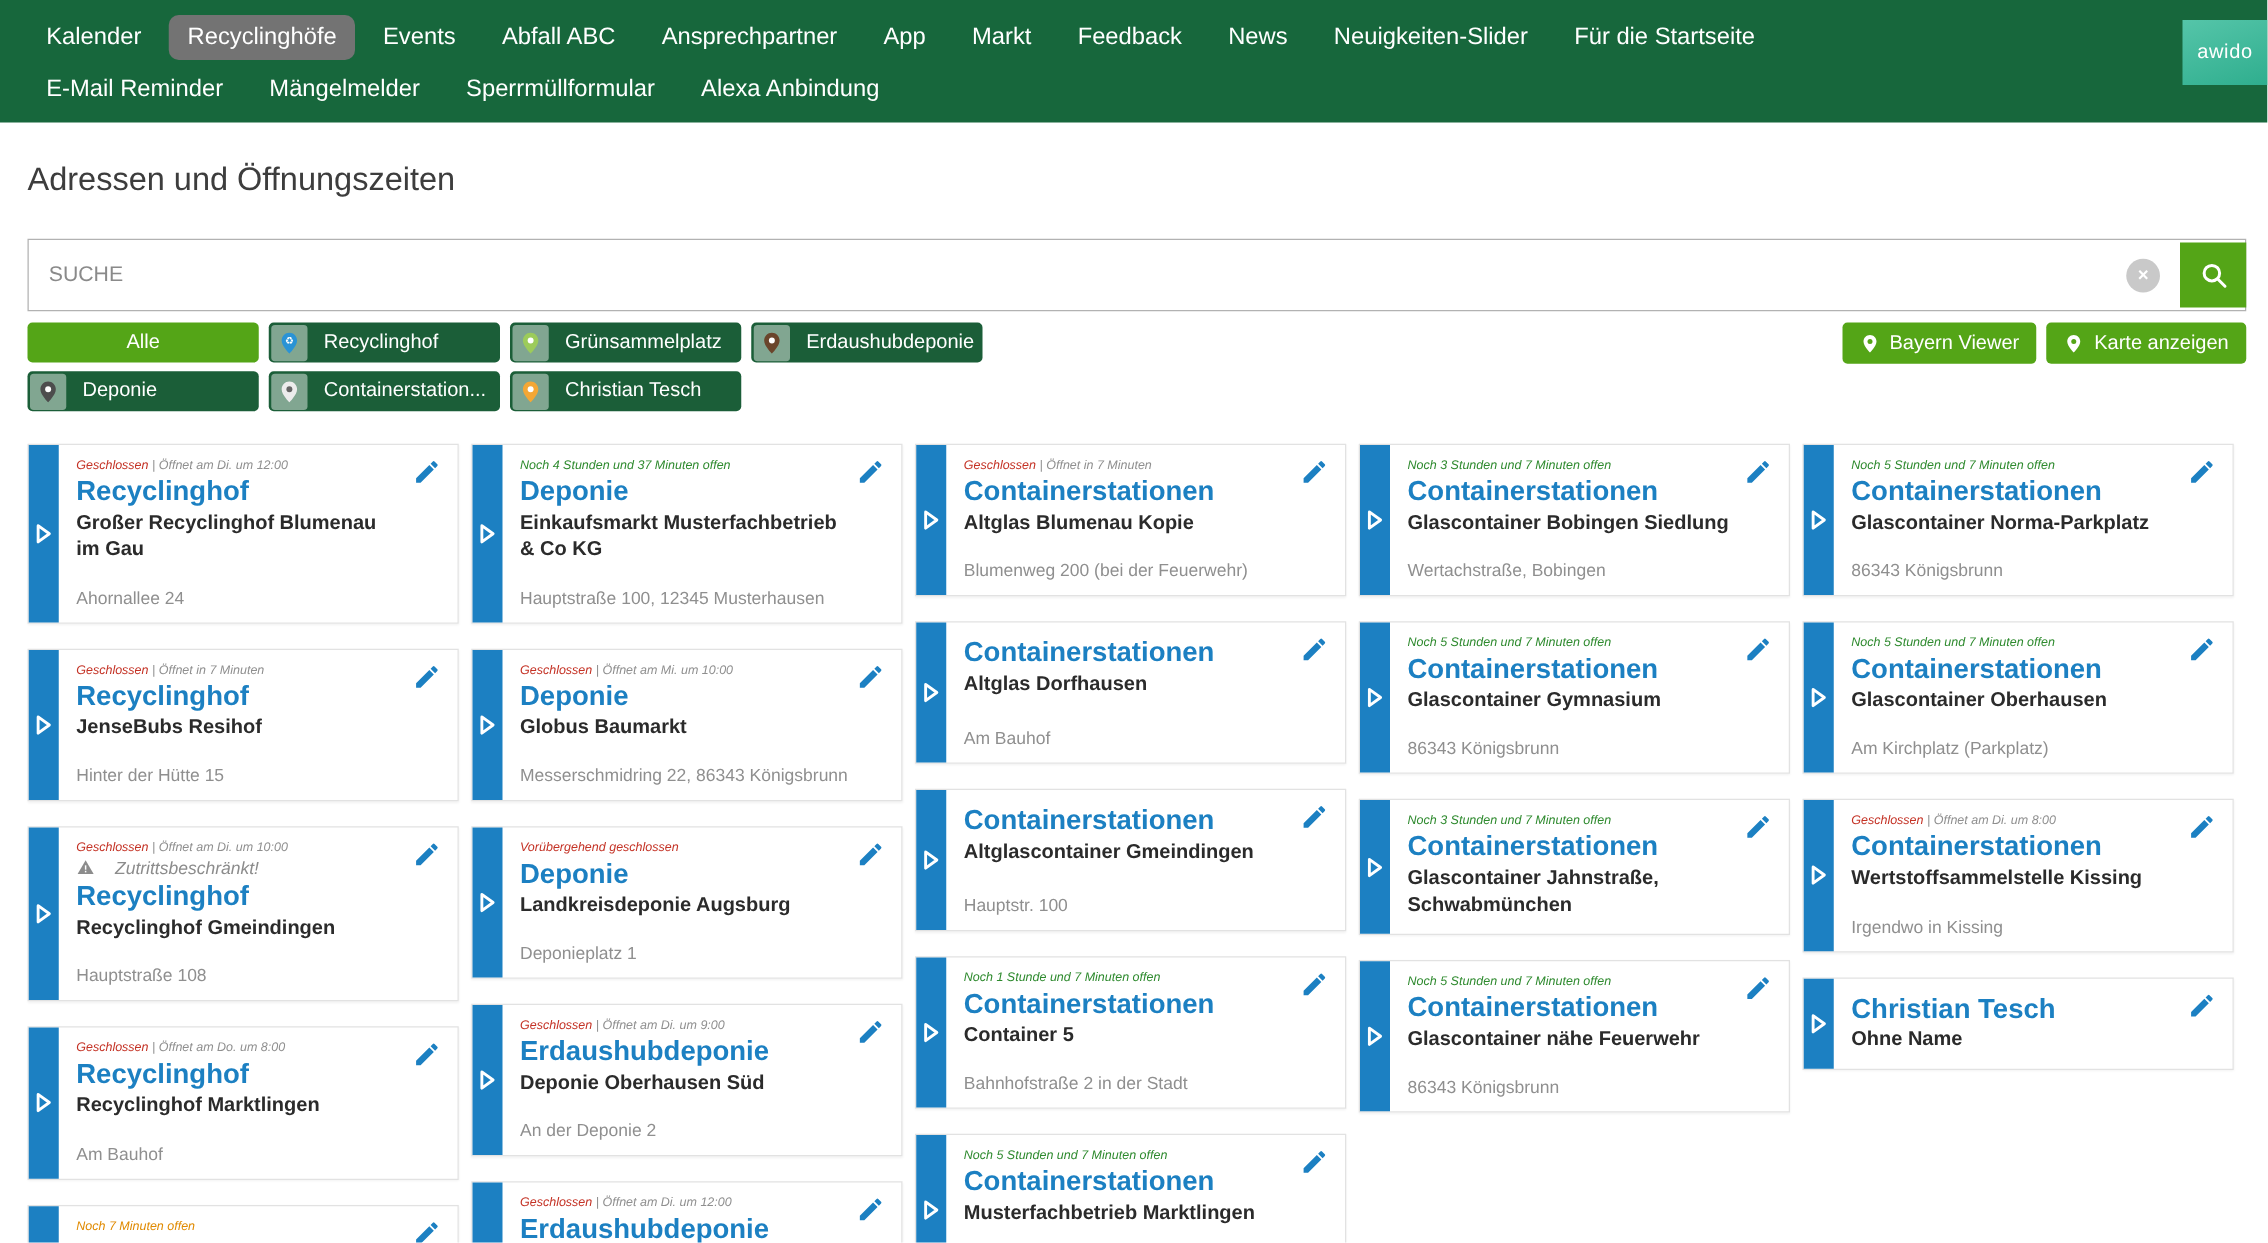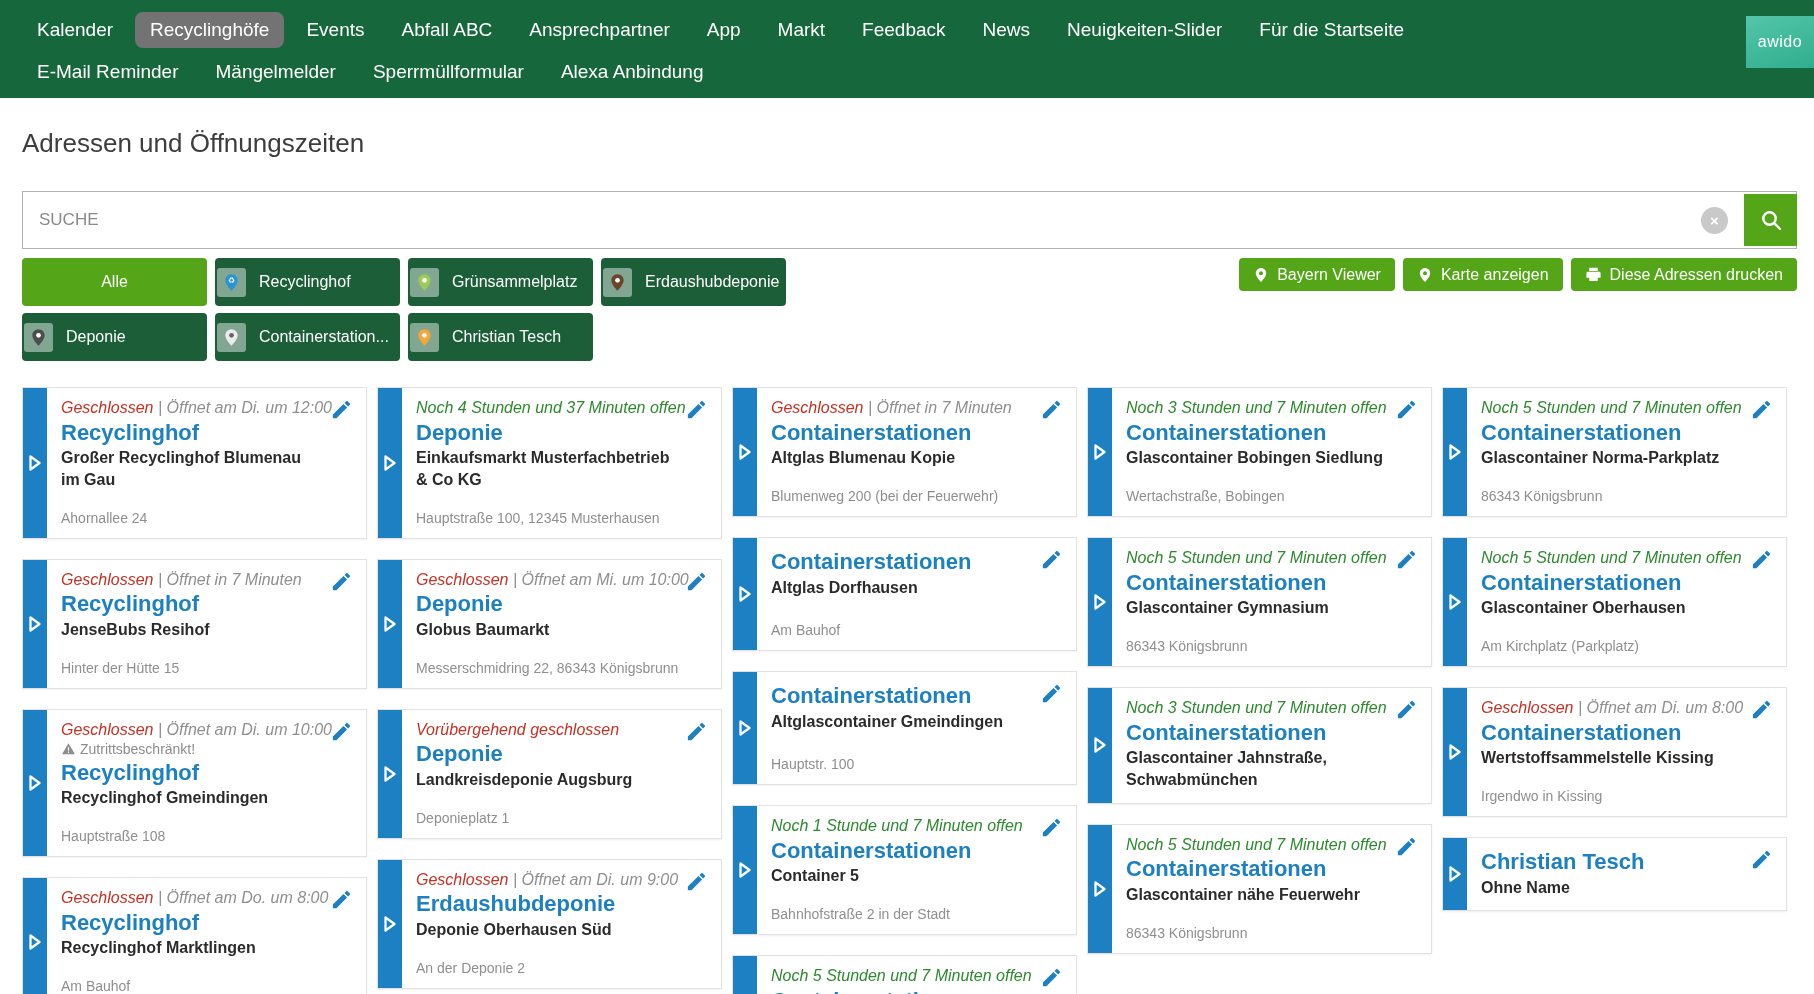--- a/index.html
+++ b/index.html
@@ -20,40 +20,40 @@
   font-family:inherit;background:transparent}
 .search-input::placeholder{color:#8a8a8a}
 .clear-btn{width:27px;height:27px;border-radius:50%;background:#c9c9c9;color:#fff;border:0;
   font-size:15px;font-weight:700;margin-right:16px;cursor:pointer;display:flex;
   align-items:center;justify-content:center;flex:0 0 auto}
 .search-btn{width:53px;height:52px;background:#54a517;border:0;cursor:pointer;display:flex;
   align-items:center;justify-content:center;margin:-1px -1px -1px 0;flex:0 0 auto}
 .toolbar{display:flex;justify-content:space-between;align-items:flex-start;margin-top:9px}
 .filter-rows{display:flex;flex-direction:column;gap:7px}
 .filter-row{display:flex;gap:8px}
-.fbtn{height:48px;width:185px;border-radius:4px;border:0;cursor:pointer;font-size:16px;
+.fbtn{height:32px;width:185px;border-radius:4px;border:0;cursor:pointer;font-size:16px;
   color:#fff;font-family:inherit;display:flex;align-items:center}
 .fbtn.bright{background:#54a517;justify-content:center}
 .fbtn.dark{background:#1b5e38;padding:2px;text-align:left}
 .pinbox{width:29px;height:29px;background:rgba(255,255,255,.45);border-radius:3px;
   display:flex;align-items:center;justify-content:center;margin-right:13px;flex:0 0 29px}
 .actions{display:flex;gap:8px}
 .abtn{height:33px;background:#54a517;border:0;border-radius:4px;color:#fff;font-size:16px;
   font-family:inherit;cursor:pointer;display:flex;align-items:center;gap:8px;padding:0 14px}
 .grid{display:flex;gap:10px;margin-top:26px;align-items:flex-start}
 .gcol{display:flex;flex-direction:column;gap:20px;width:345px;flex:0 0 345px}
 .card{display:flex;background:#fff;border:1px solid #e2e2e2;box-shadow:0 1px 2px rgba(0,0,0,.06)}
 .card.has-addr{min-height:114px}
 .stripe{width:24px;flex:0 0 24px;background:#1c80c2;display:flex;align-items:center;
   justify-content:center;cursor:pointer}
 .cbody{flex:1;display:flex;flex-direction:column;padding:10px 14px 12px;position:relative}
 .pencil{position:absolute;top:10px;right:13px;background:none;border:0;cursor:pointer;line-height:0}
-.stline{font-size:16px;font-style:italic;line-height:1.3}
+.stline{font-size:10px;font-style:italic;line-height:1.3}
 .st-closed{color:#c43225}.st-info{color:#8f8f8f}.st-open{color:#2e8a2e}.st-closing{color:#e08a00}
-.warnline{font-size:14px;display:flex;align-items:center;gap:4px;line-height:1.3}
+.warnline{font-size:14px;font-style:italic;display:flex;align-items:center;gap:16px;line-height:1.3}
 .warn-gray{color:#8c8c8c}
 .ctitle{font-size:22px;font-weight:700;color:#1c80c2;line-height:1.3;margin-right:34px;cursor:pointer}
 .cname{font-size:16px;font-weight:700;color:#2b2b2b;line-height:1.35;margin-right:34px}
 .caddr{font-size:14px;color:#8f8f8f;margin-top:auto;padding-top:19px}
 </style>
 </head>
 <body>
 
 <nav class="topnav">
   <div class="nav-row">
@@ -166,26 +166,20 @@
             </svg></span>
           <span>Bayern Viewer</span>
         </button>
         <button class="abtn">
           <span style="line-height: 0;"><svg viewBox="0 0 24 24" width="16" height="16">
               <path d="M12 1.5c-4.3 0-7.8 3.5-7.8 7.8 0 5.6 7.8 13.2 7.8 13.2s7.8-7.6 7.8-13.2c0-4.3-3.5-7.8-7.8-7.8z" fill="#fff"></path>
               <circle cx="12" cy="9.3" r="3" fill="#54a517"></circle>
             </svg></span>
           <span>Karte anzeigen</span>
         </button>
-        <button class="abtn">
-          <span style="line-height: 0;"><svg viewBox="0 0 24 24" width="17" height="17" fill="#fff">
-              <path d="M6 2.5h12v4.5H6zM4 8h16c1.1 0 2 .9 2 2v6.5h-4V21H6v-4.5H2V10c0-1.1.9-2 2-2zm4 9.5h8v2H8z"></path>
-            </svg></span>
-          <span>Diese Adressen drucken</span>
-        </button>
       </div>
   </div>
 
   <div class="grid">
       <div class="gcol">
         <div class="card has-addr">
           <div class="stripe">
             <svg viewBox="0 0 14 18" width="14" height="18">
               <polygon points="2.5,2.5 11.5,9 2.5,15.5" fill="none" stroke="#fff" stroke-width="2.3" stroke-linejoin="round"></polygon>
             </svg>

